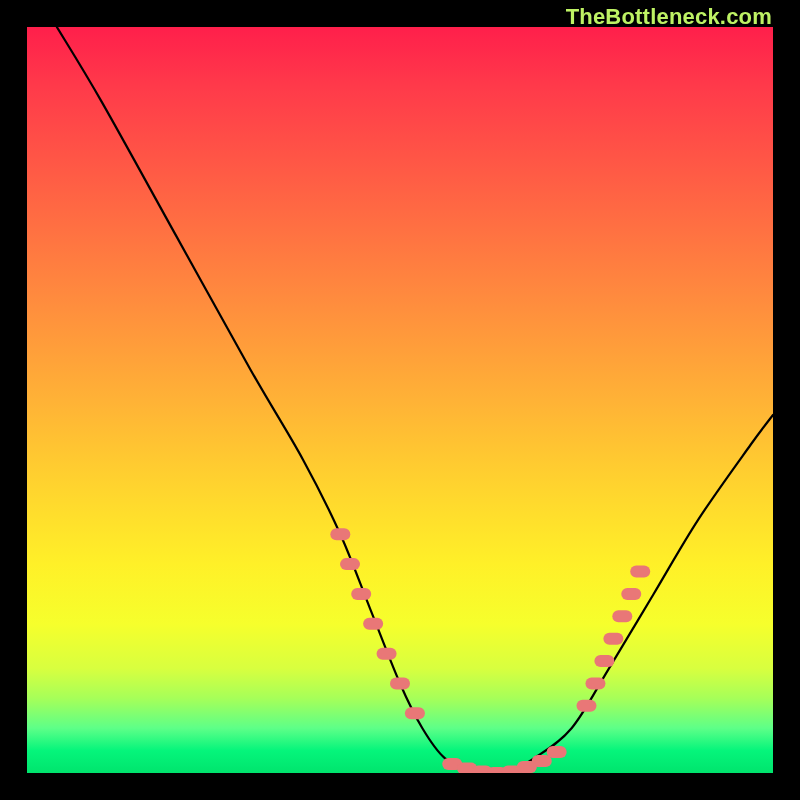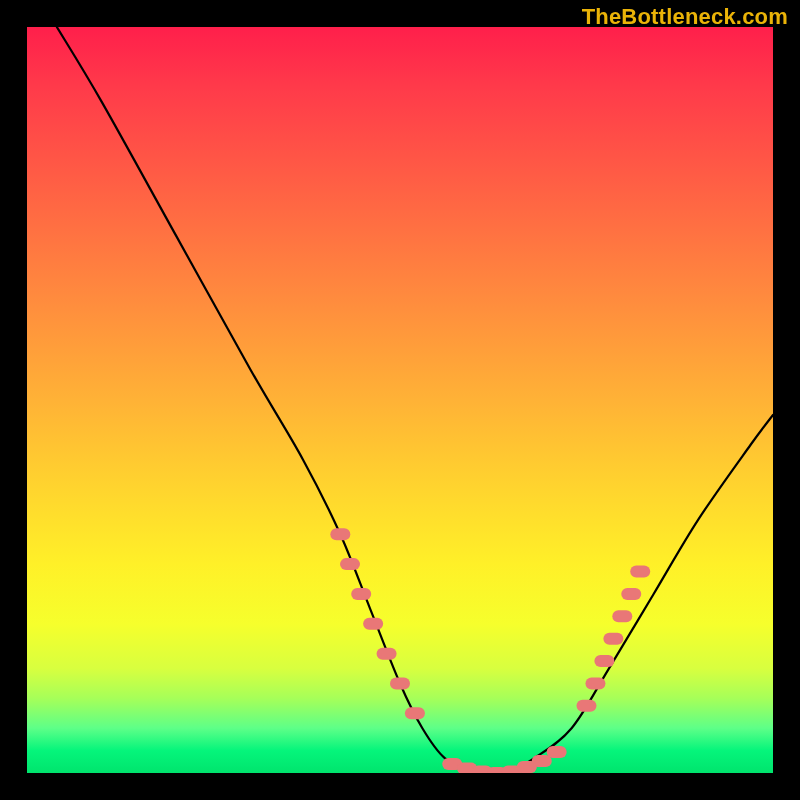--- a/index.html
+++ b/index.html
@@ -39,22 +39,22 @@
       #d8ff3f 86%,
       #a6ff59 90%,
       #5dff88 94%,
       #05f57b 97%,
       #00e46d 100%
     );
   }
   .watermark {
     position: absolute;
     top: 4px;
-    right: 12px;
-    color: #eab308;
+    right: 28px;
+    color: #bef264;
     font-weight: 600;
     font-size: 22px;
     letter-spacing: 0.2px;
     z-index: 20;
     user-select: none;
   }
   svg.curve {
     position: absolute;
     left: 0;
     top: 0;

